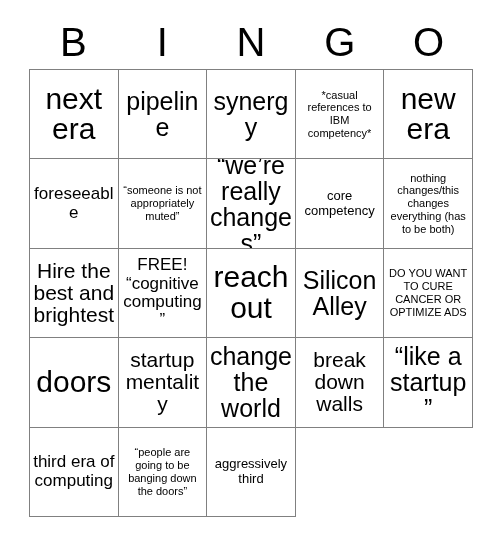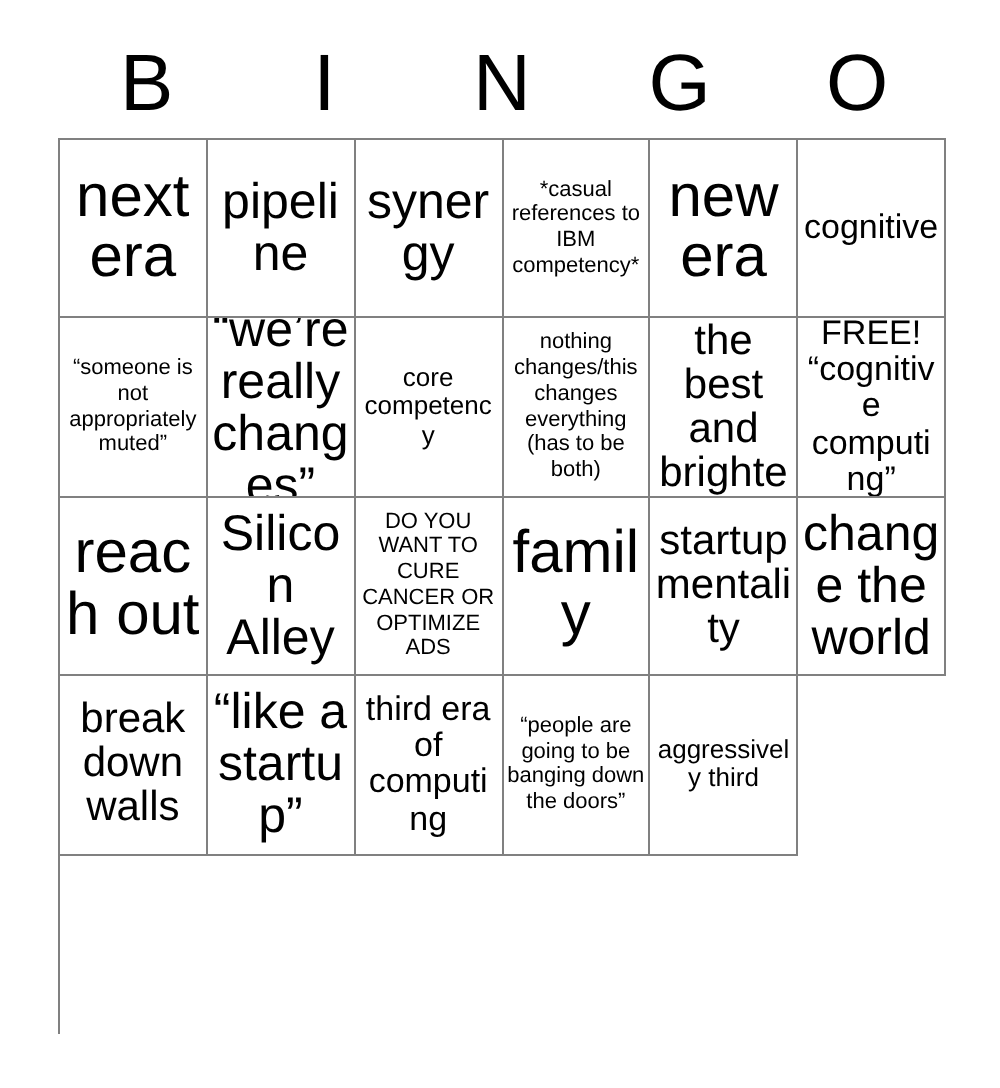--- a/index.html
+++ b/index.html
@@ -45,21 +45,21 @@
   }
 
   
   .grid {
     position: absolute;
     left: 29px;
     top: 69px;
     width: 444px;
     height: 448px;
     display: grid;
-    grid-template-columns: repeat(6, 1fr);
+    grid-template-columns: repeat(5, 1fr);
     grid-template-rows: repeat(5, 1fr);
     border-top: 1px solid #808080;
     border-left: 1px solid #808080;
     box-sizing: border-box;
   }
   .cell {
     border-right: 1px solid #808080;
     border-bottom: 1px solid #808080;
     box-sizing: border-box;
     display: flex;
@@ -110,21 +110,21 @@
         <span class="cell-text">synergy</span>
       </div>
     <div class="cell fs-xs">
         <span class="cell-text">*casual references to IBM competency*</span>
       </div>
     <div class="cell fs-xxl">
         <span class="cell-text">new era</span>
       </div>
 
     <div class="cell fs-md">
-        <span class="cell-text">cognitive</span>
+        <span class="cell-text">foreseeable</span>
       </div>
     <div class="cell fs-xs">
         <span class="cell-text">“someone is not appropriately muted”</span>
       </div>
     <div class="cell fs-xl">
         <span class="cell-text">“we’re really changes”</span>
       </div>
     <div class="cell fs-sm">
         <span class="cell-text">core competency</span>
       </div>
@@ -142,21 +142,21 @@
         <span class="cell-text">reach out</span>
       </div>
     <div class="cell fs-xl">
         <span class="cell-text">Silicon Alley</span>
       </div>
 
     <div class="cell fs-xs">
         <span class="cell-text">DO YOU WANT TO CURE CANCER OR OPTIMIZE ADS</span>
       </div>
     <div class="cell fs-xxl">
-        <span class="cell-text">family</span>
+        <span class="cell-text">doors</span>
       </div>
     <div class="cell fs-lg">
         <span class="cell-text">startup mentality</span>
       </div>
     <div class="cell fs-xl">
         <span class="cell-text">change the world</span>
       </div>
 
     <div class="cell fs-lg">
         <span class="cell-text">break down walls</span>

